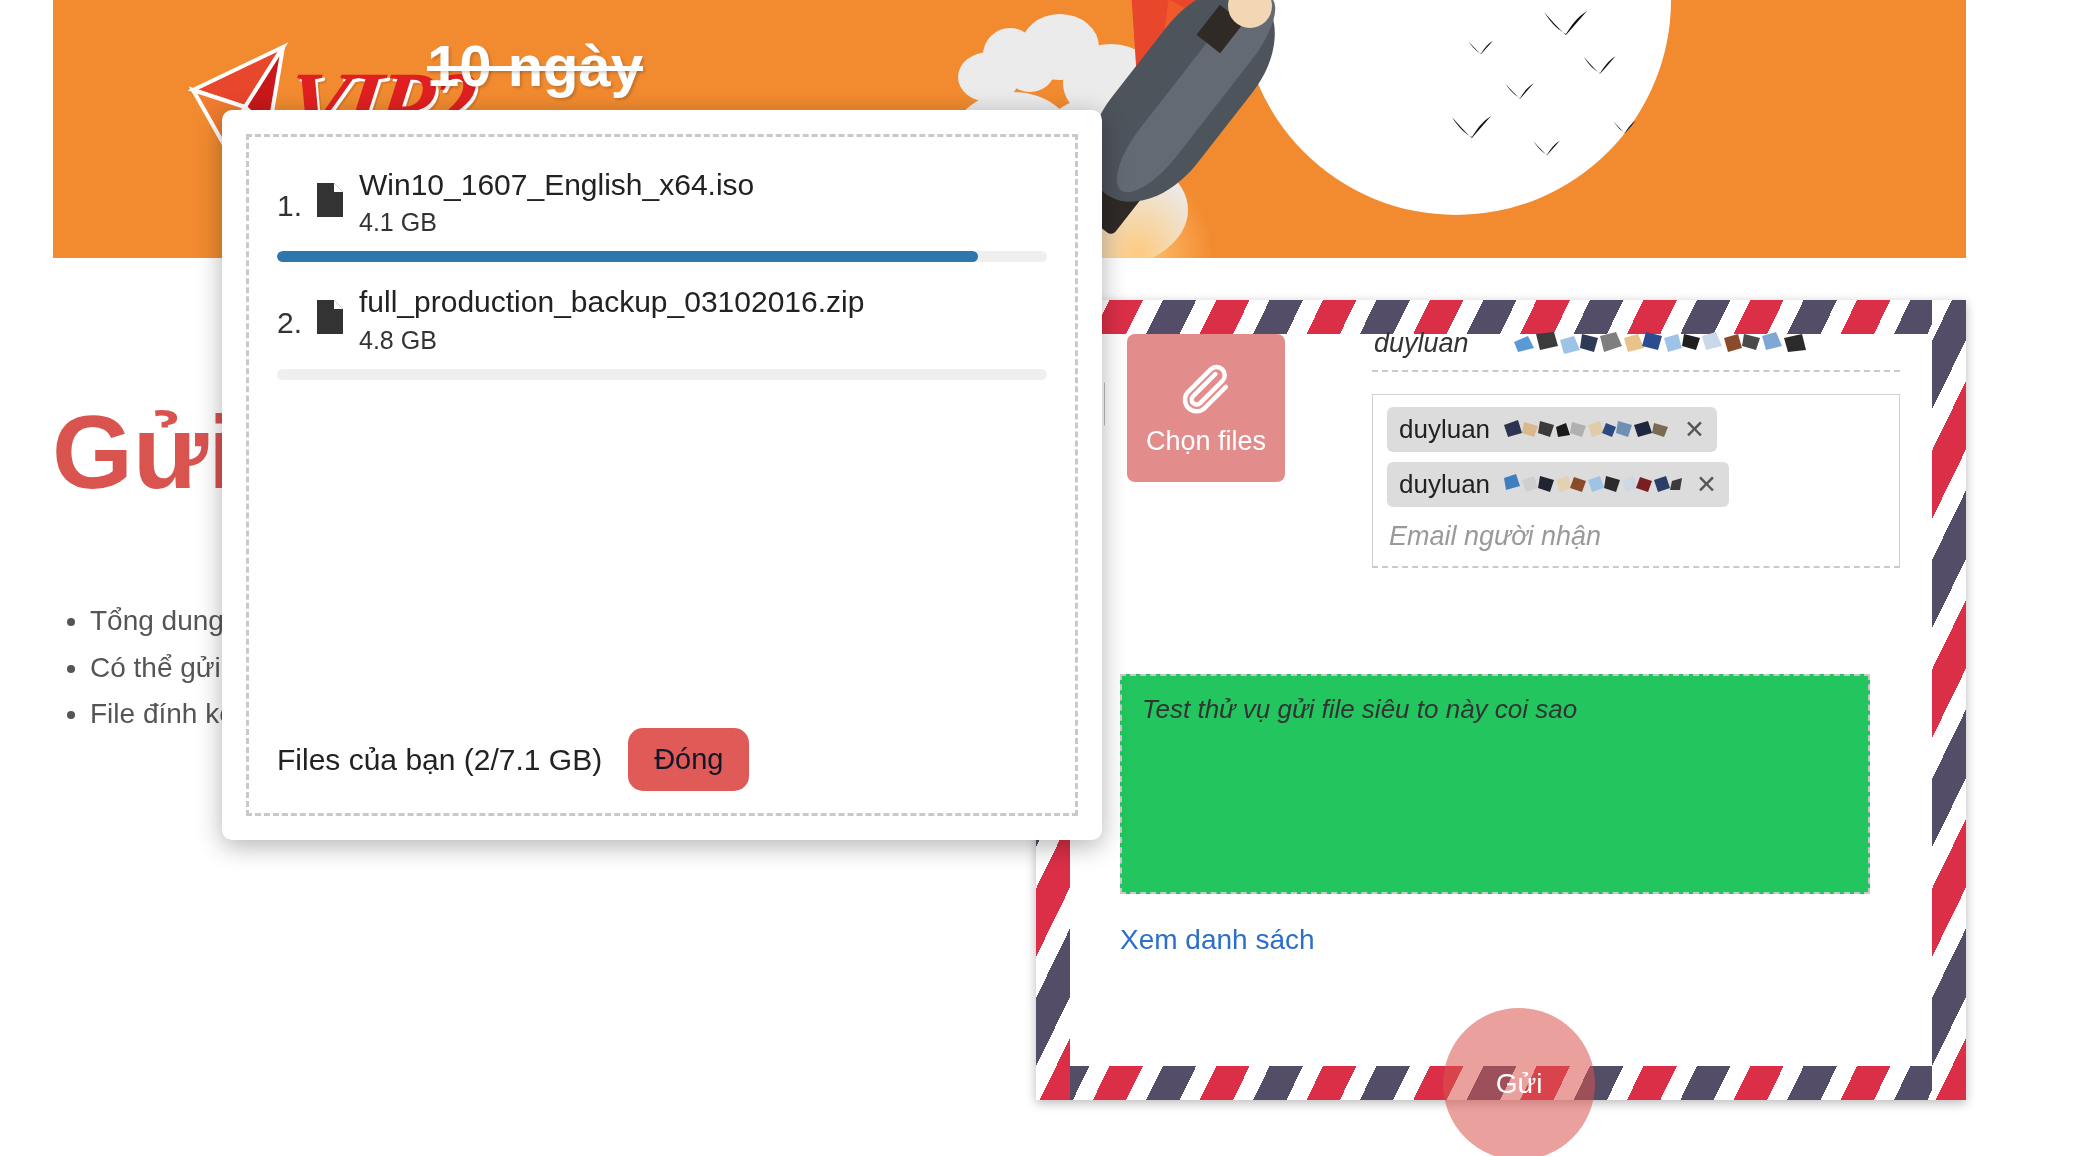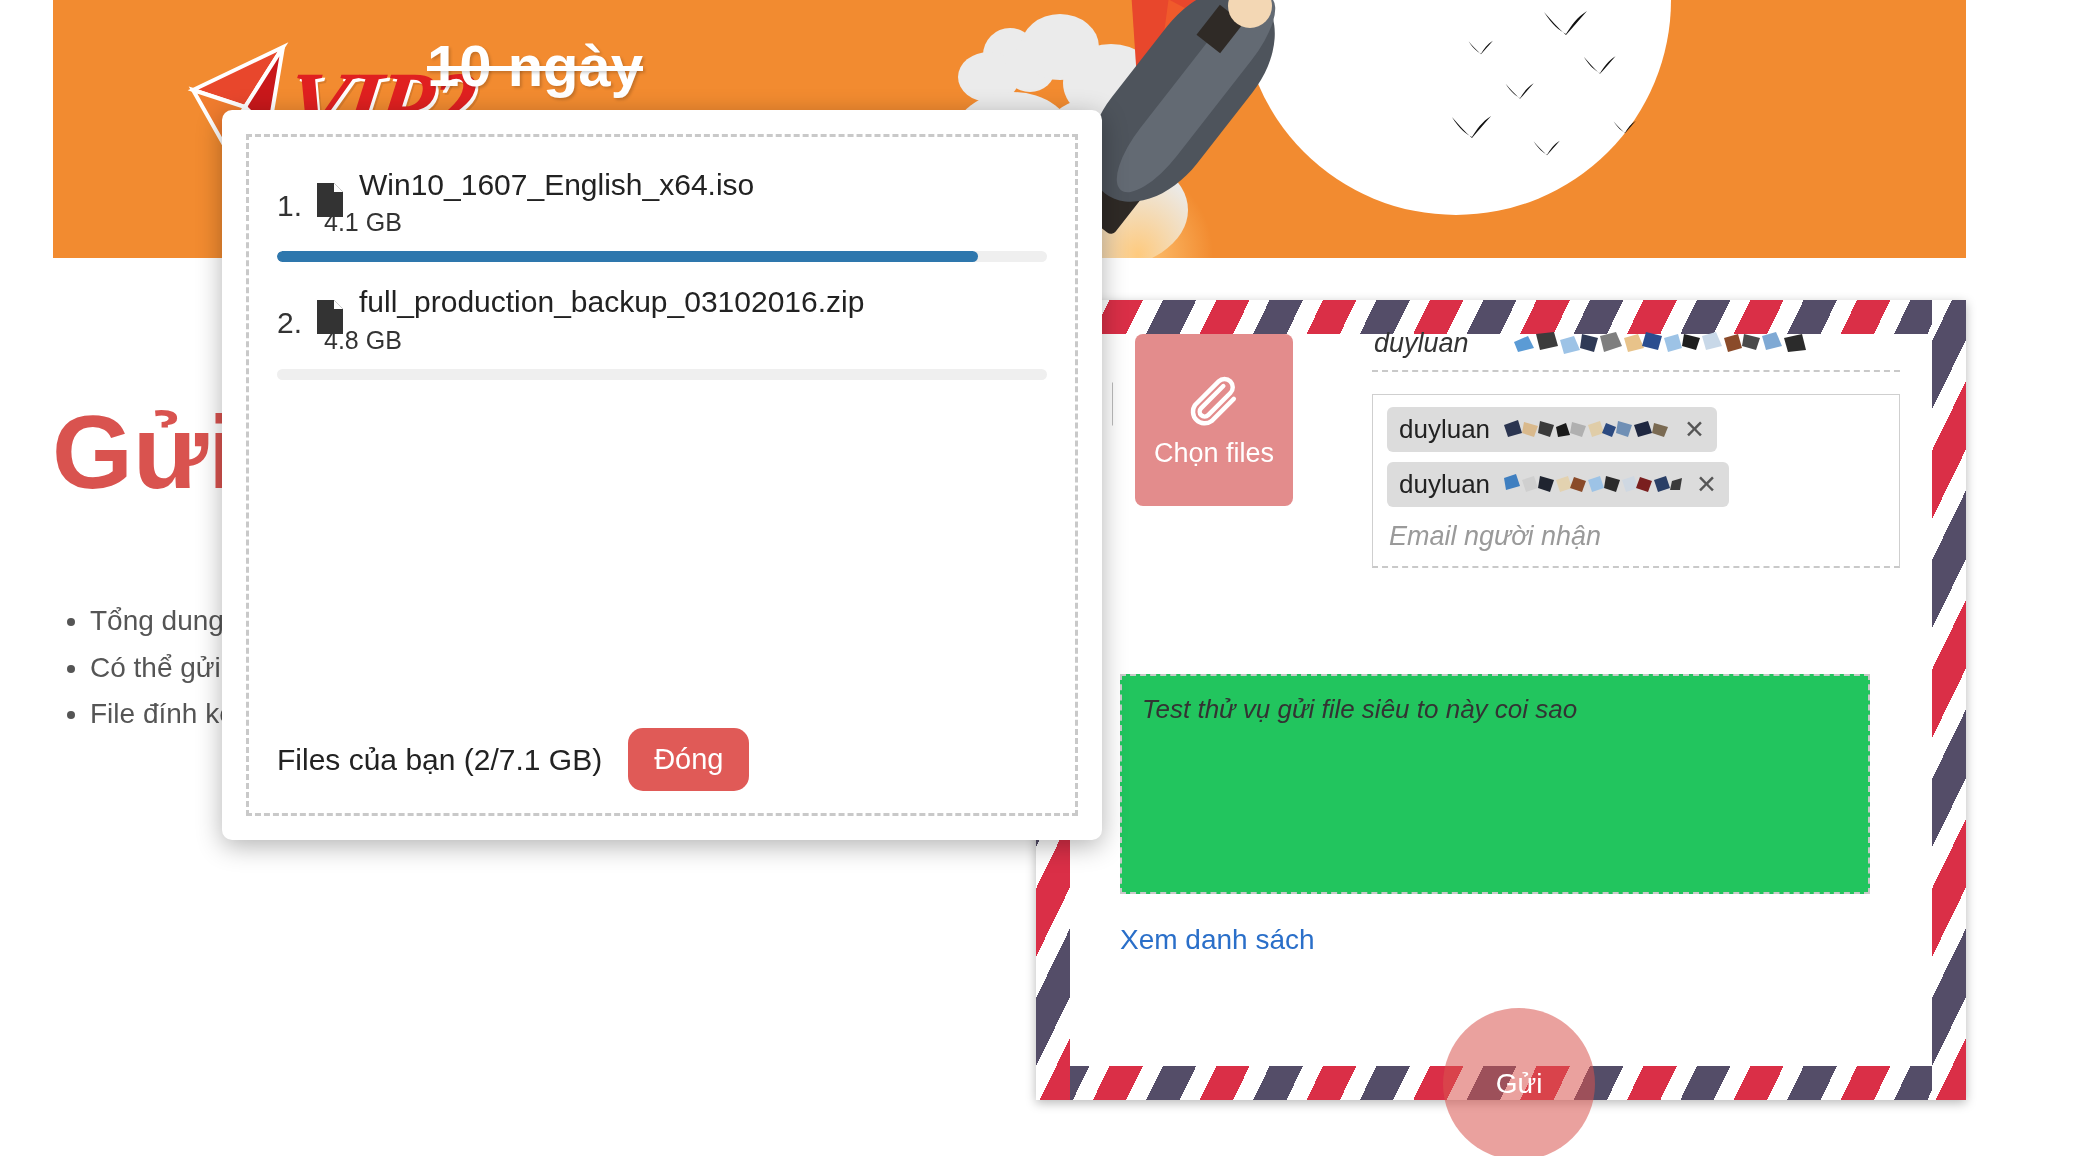--- a/index.html
+++ b/index.html
@@ -139,22 +139,22 @@
       #ffffff 48px, #ffffff 66px,
       #da2f47 66px, #da2f47 96px
     );
   }
   .stripe-left { left: 0; }
   .stripe-right { right: 0; }
 
   .env-inner { position: absolute; inset: 34px; background: #fff; }
 
   .attach-btn {
-    position: absolute; left: 65px; top: 0;
-    width: 158px; height: 172px; border-radius: 8px;
+    position: absolute; left: 57px; top: 0;
+    width: 158px; height: 148px; border-radius: 8px;
     background: #e38c8c; border: none; cursor: pointer;
     display: flex; flex-direction: column;
     align-items: center; justify-content: center; gap: 10px;
   }
   .attach-btn .clip { width: 56px; height: 56px; }
   .attach-label { color: #fff; font-size: 27px; }
 
   .notch {
     position: absolute; left: -22px; top: 48px;
     width: 0; height: 0;
@@ -235,35 +235,35 @@
     font-size: 30px; color: #333;
   }
   .file-icon {
     position: absolute; left: 40px; top: 22px;
     width: 26px; height: 34px;
   }
   .file-name {
     margin-left: 82px; font-size: 30px; color: #222; line-height: 1.18;
   }
   .file-size {
-    margin-left: 47px; font-size: 25px; color: #333; margin-top: 6px;
+    margin-left: 82px; font-size: 25px; color: #333; margin-top: 6px;
   }
   .progress-track {
     margin-top: 14px; height: 11px; border-radius: 6px;
     background: #efefef; overflow: hidden;
   }
   .progress-fill { height: 100%; background: #2e77ad; border-radius: 6px; }
 
   .modal-footer {
     position: absolute; left: 28px; right: 28px; bottom: 22px;
     display: flex; align-items: center; justify-content: flex-start; gap: 26px;
   }
   .modal-total { font-size: 30px; color: #222; }
   .close-btn {
-    background: #e05a57; color: #ffffff; border: none; border-radius: 15px;
+    background: #e05a57; color: #0f172a; border: none; border-radius: 15px;
     padding: 15px 26px; font-size: 29px; cursor: pointer;
     font-family: "Liberation Sans", sans-serif;
   }
 </style>
 </head>
 <body>
 
 <div class="banner">
   <div class="banner-sun"></div>
 

